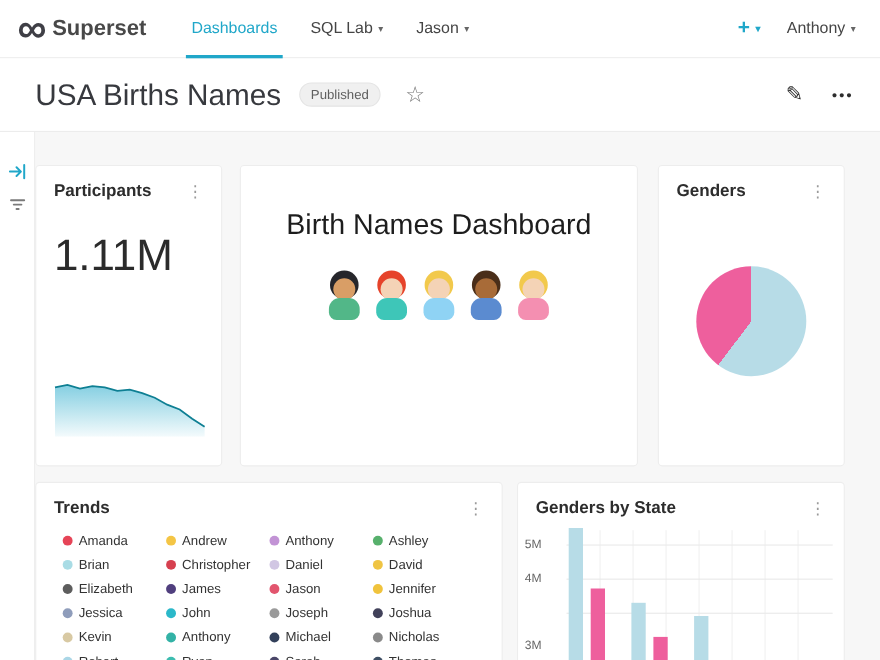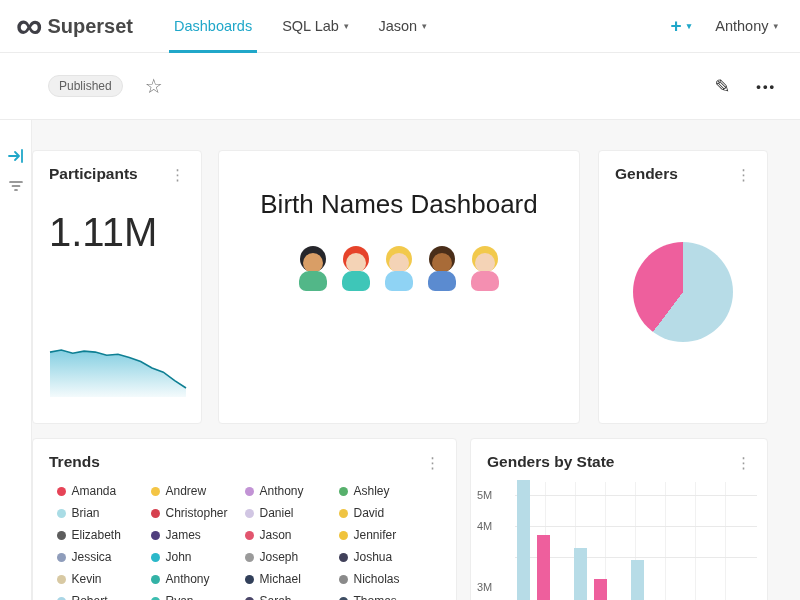--- a/index.html
+++ b/index.html
@@ -103,20 +103,21 @@
       <span class="caret">▾</span>
     </div>
     <div class="settings-btn">
       <span>Anthony</span>
       <span class="caret">▾</span>
     </div>
   </div>
 </nav>
 
 <header class="dash-header">
+  <h1 class="dash-title">USA Births Names</h1>
   <span class="badge">Published</span>
   <span class="star">☆</span>
   <div class="header-actions">
     <span class="pencil">✎</span>
     <span class="more">•••</span>
   </div>
 </header>
 
 <main class="main">
 

